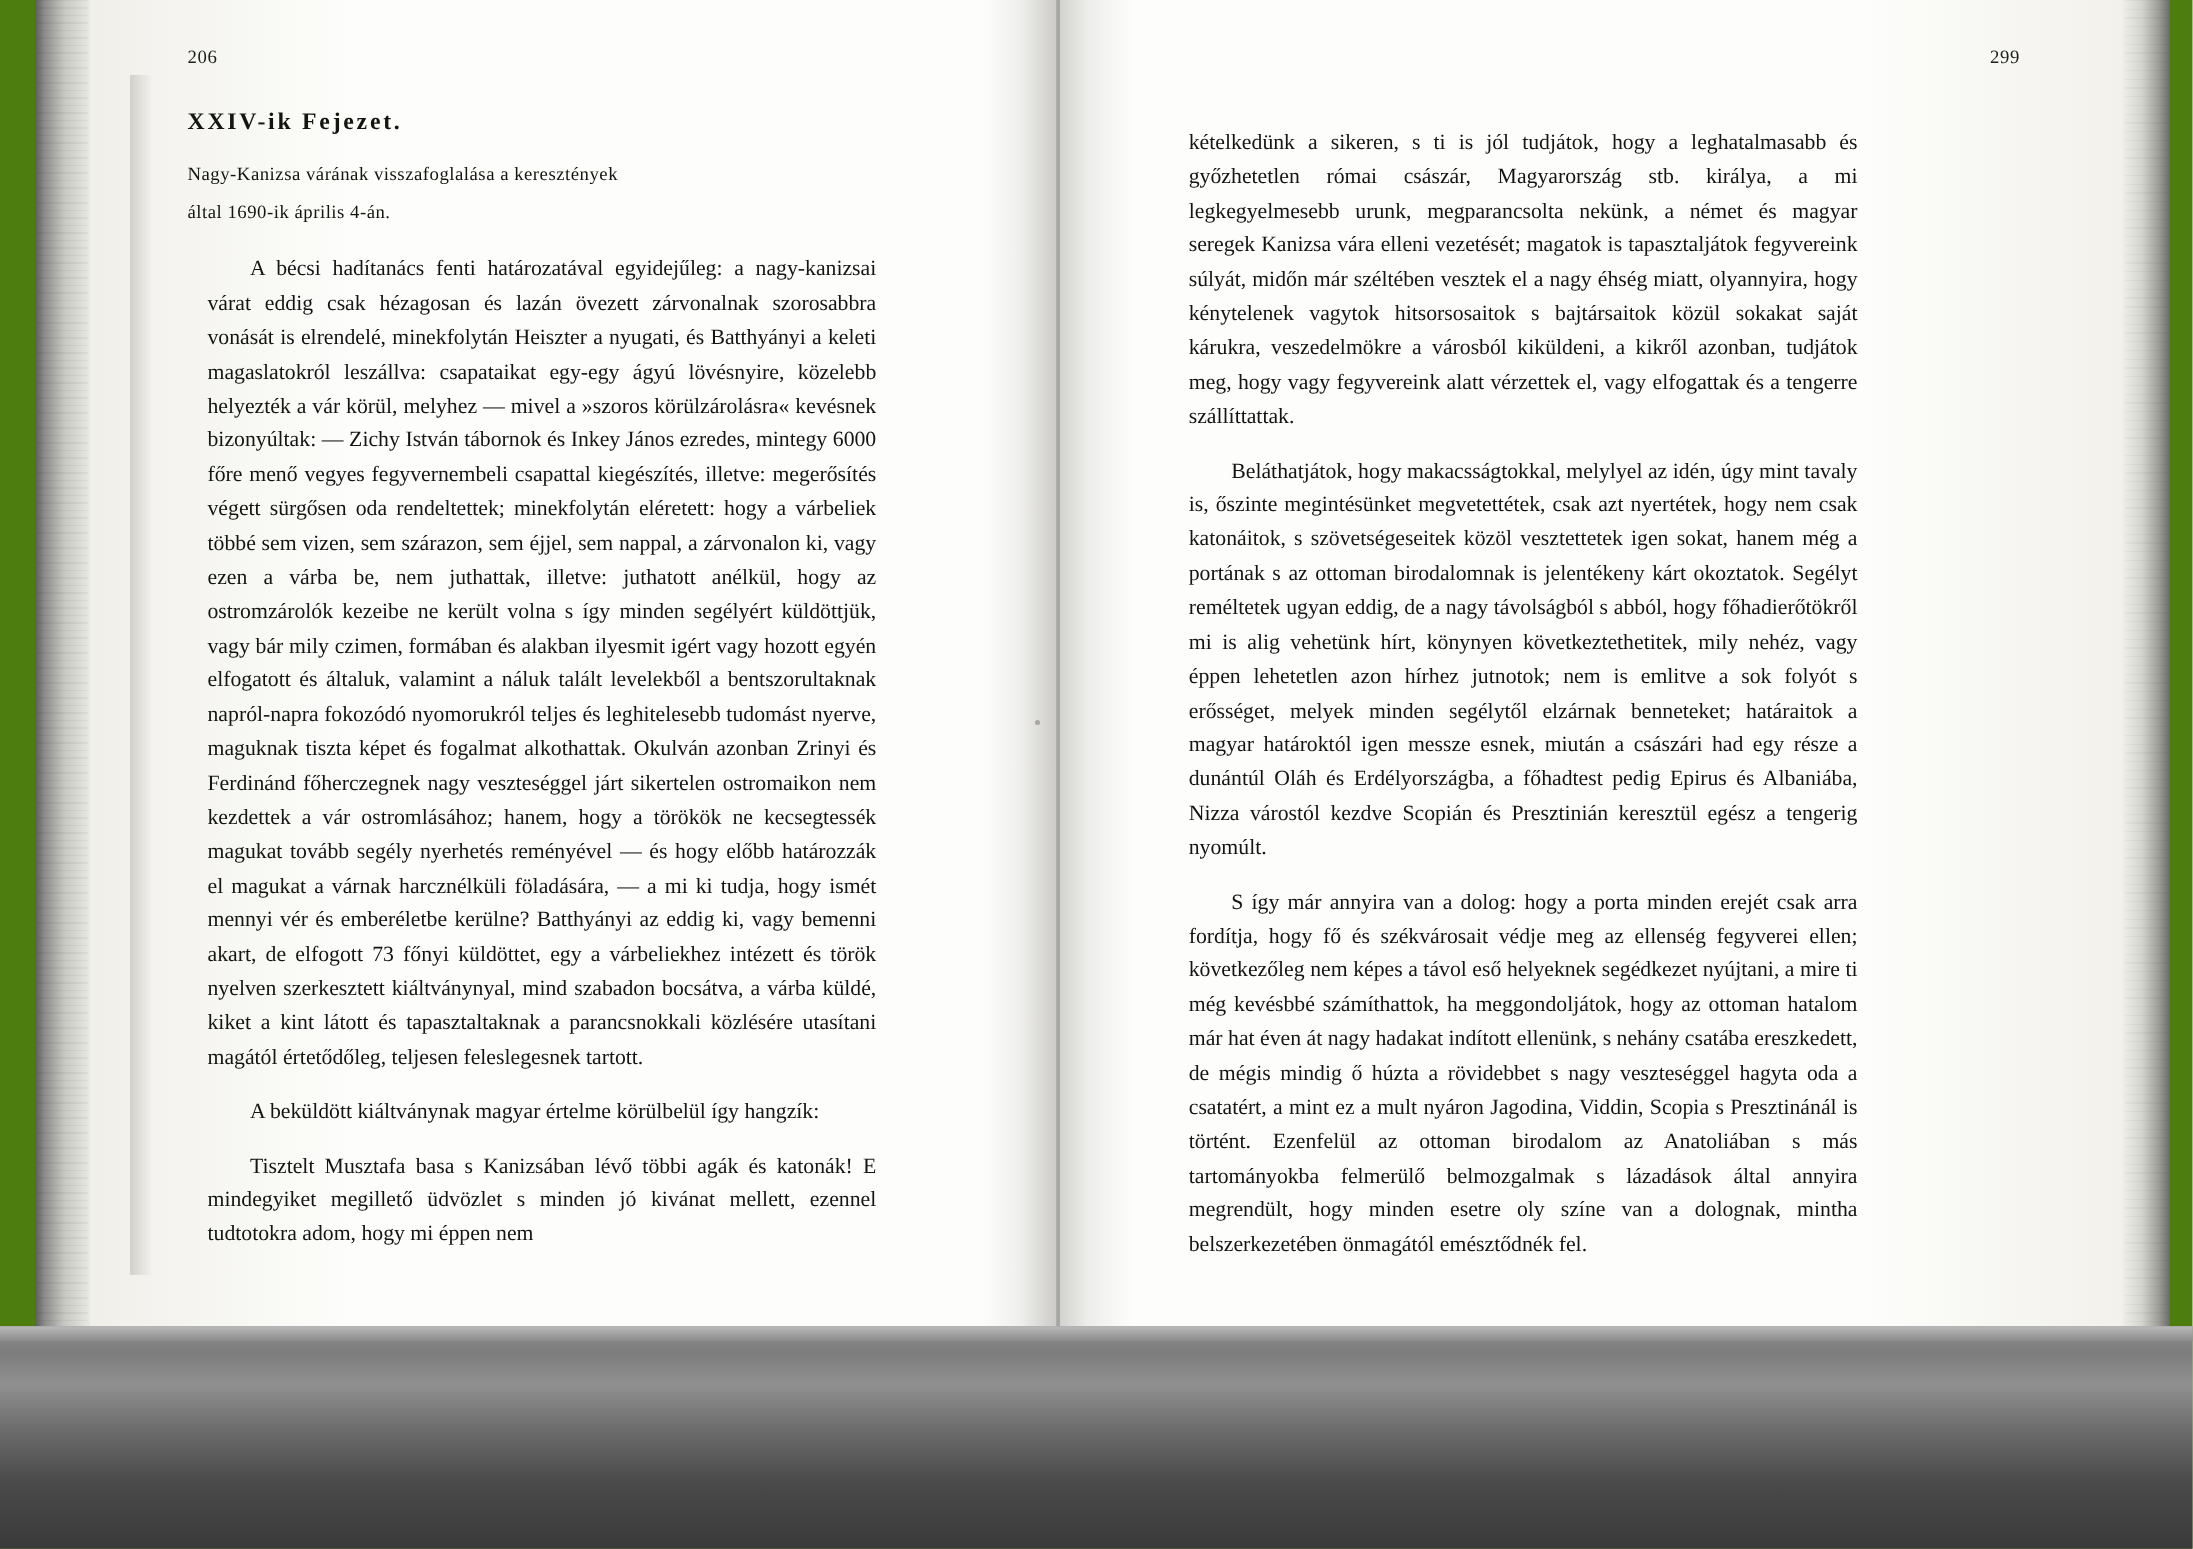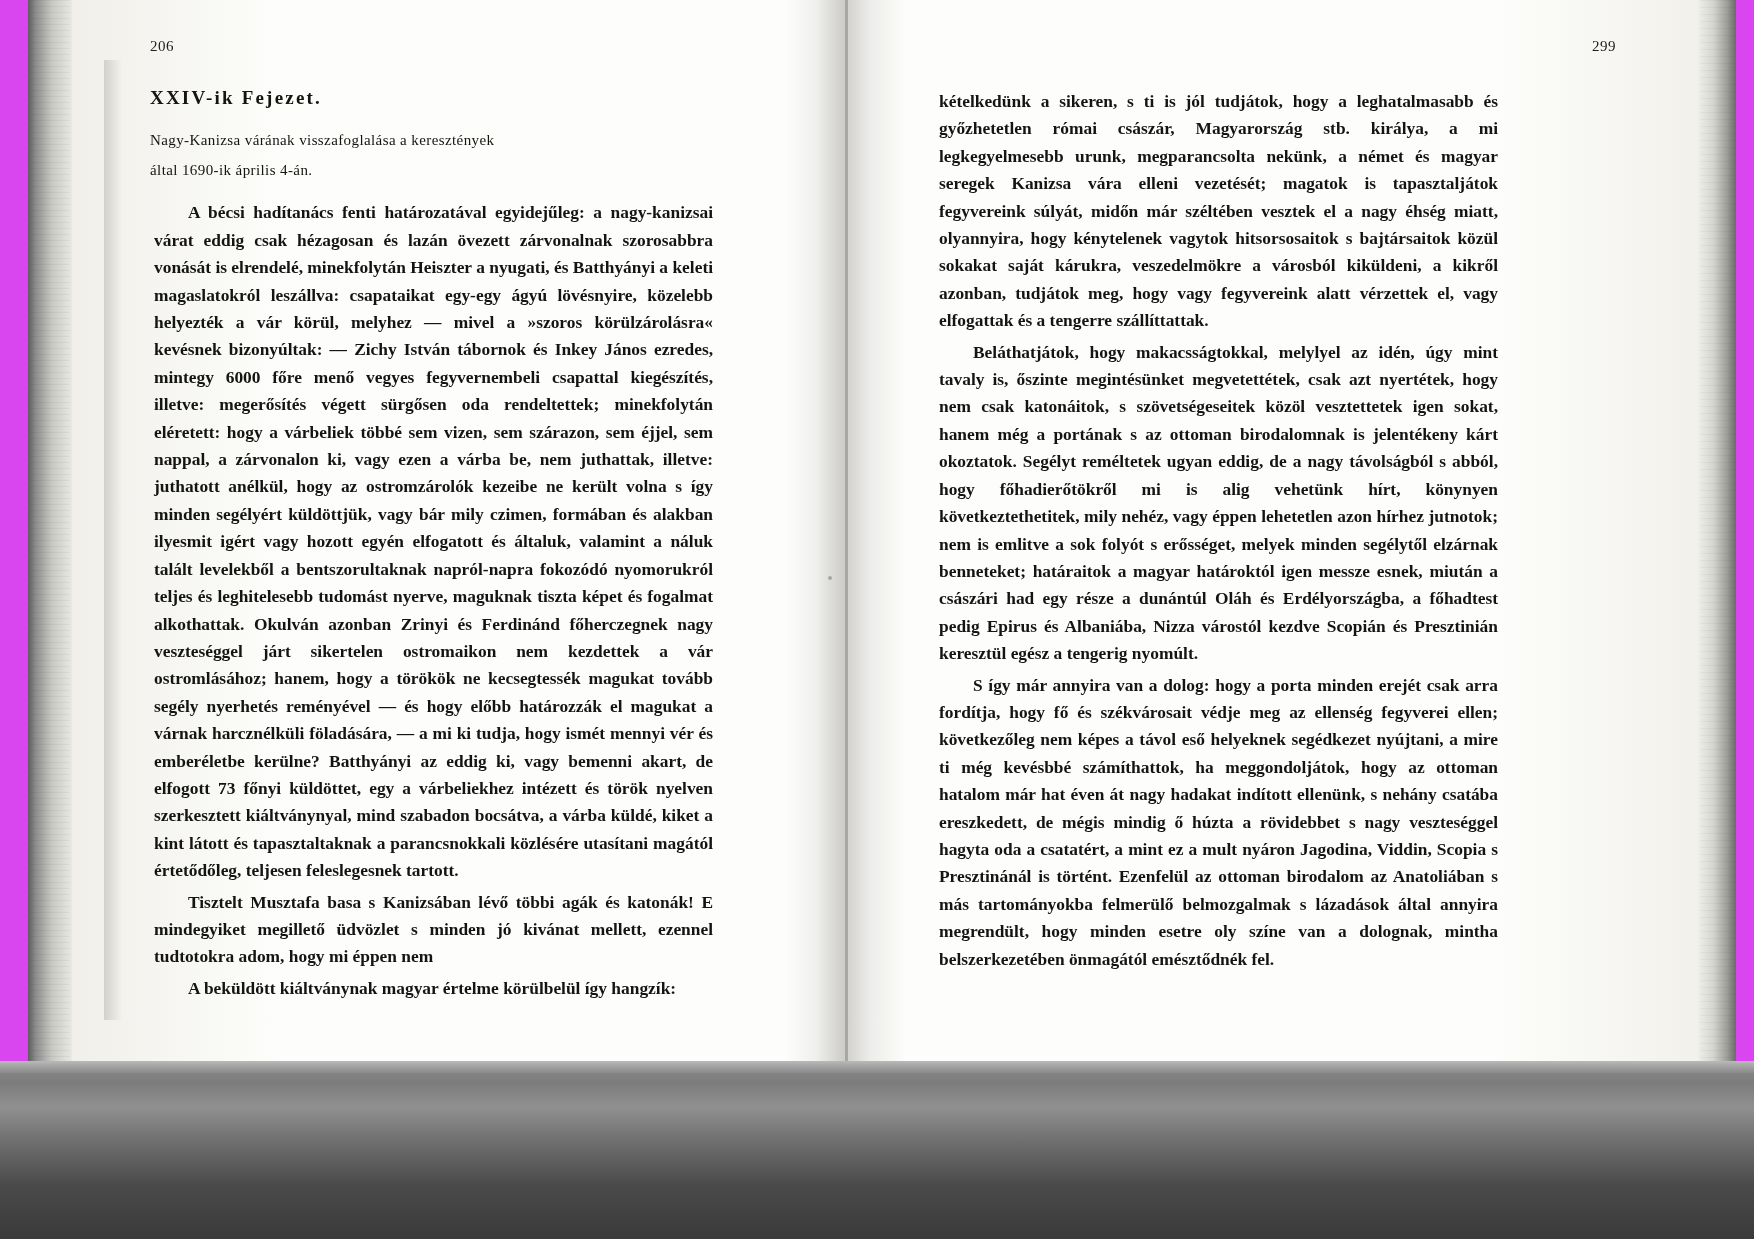--- a/index.html
+++ b/index.html
@@ -11,21 +11,21 @@
     width: 1754px;
     height: 1239px;
     overflow: hidden;
     font-family: "Liberation Serif", serif;
   }
 
   
   .scan {
     position: absolute;
     inset: 0;
-    background: #d946ef;
+    background: #4d7c0f;
   }
   
   .desk {
     position: absolute;
     left: 0;
     right: 0;
     bottom: 0;
     height: 178px;
     background: linear-gradient(180deg, #8d8d8d 0%, #7c7c7c 12%, #909090 26%, #6f6f6f 45%, #4a4a4a 70%, #3a3a3a 100%);
   }
@@ -157,23 +157,22 @@
   .chapter-title {
     font-size: 15px;
     line-height: 30px;
     letter-spacing: .4px;
     margin: 0 0 14px 0;
     color: #15150f;
   }
   .chapter-title .l2 { display: block; }
 
   p {
-    margin: 4px;
+    margin: 16px;
     text-indent: 34px;
-    font-weight: bold;
   }
   p.noindent { text-indent: 0; }
 
   
   .speck {
     position: absolute;
     left: 828px;
     top: 576px;
     width: 4px;
     height: 4px;
@@ -213,22 +212,22 @@
 
   <div class="folio folio-left">206</div>
 
   <div class="col col-left">
     <div class="chapter-num">XXIV-ik  Fejezet.</div>
     <div class="chapter-title">
       <span>Nagy-Kanizsa várának visszafoglalása  a  keresztények</span>
       <span class="l2">által 1690-ik április 4-án.</span>
     </div>
     <p>A bécsi hadítanács fenti határozatával egyidejűleg: a nagy-kanizsai várat eddig csak hézagosan és lazán övezett zárvonalnak szorosabbra vonását is elrendelé, minekfolytán Heiszter a nyugati, és Batthyányi a keleti magaslatokról leszállva: csapataikat egy-egy ágyú lövésnyire, közelebb helyezték a vár körül, melyhez — mivel a »szoros körülzárolásra« kevésnek bizonyúltak: — Zichy István tábornok és Inkey János ezredes, mintegy 6000 főre menő vegyes fegyvernembeli csapattal kiegészítés, illetve: megerősítés végett sürgősen oda rendeltettek; minekfolytán eléretett: hogy a várbeliek többé sem vizen, sem szárazon, sem éjjel, sem nappal, a zárvonalon ki, vagy ezen a várba be, nem juthattak, illetve: juthatott anélkül, hogy az ostromzárolók kezeibe ne került volna s így minden segélyért küldöttjük, vagy bár mily czimen, formában és alakban ilyesmit igért vagy hozott egyén elfogatott és általuk, valamint a náluk talált levelekből a bentszorultaknak napról-napra fokozódó nyomorukról teljes és leghitelesebb tudomást nyerve, maguknak tiszta képet és fogalmat alkothattak. Okulván azonban Zrinyi és Ferdinánd főherczegnek nagy veszteséggel járt sikertelen ostromaikon nem kezdettek a vár ostromlásához; hanem, hogy a törökök ne kecsegtessék magukat tovább segély nyerhetés reményével — és hogy előbb határozzák el magukat a várnak harcznélküli föladására, — a mi ki tudja, hogy ismét mennyi vér és emberéletbe kerülne? Batthyányi az eddig ki, vagy bemenni akart, de elfogott 73 főnyi küldöttet, egy a várbeliekhez intézett és török nyelven szerkesztett kiáltványnyal, mind szabadon bocsátva, a várba küldé, kiket a kint látott és tapasztaltaknak a parancsnokkali közlésére utasítani magától értetődőleg, teljesen feleslegesnek tartott.</p>
+    <p>A beküldött kiáltványnak magyar értelme körülbelül így hangzík:</p>
     <p>Tisztelt Musztafa basa s Kanizsában lévő többi agák és katonák! E mindegyiket megillető üdvözlet s minden jó kivánat mellett, ezennel tudtotokra adom, hogy mi éppen nem</p>
-    <p>A beküldött kiáltványnak magyar értelme körülbelül így hangzík:</p>
   </div>
 
   <div class="folio folio-right">299</div>
 
   <div class="col col-right">
     <p class="noindent">kételkedünk a sikeren, s ti is jól tudjátok, hogy a leghatalmasabb és győzhetetlen római császár, Magyarország stb. királya, a mi legkegyelmesebb urunk, megparancsolta nekünk, a német és magyar seregek Kanizsa vára elleni vezetését; magatok is tapasztaljátok fegyvereink súlyát, midőn már széltében vesztek el a nagy éhség miatt, olyannyira, hogy kénytelenek vagytok hitsorsosaitok s bajtársaitok közül sokakat saját kárukra, veszedelmökre a városból kiküldeni, a kikről azonban, tudjátok meg, hogy vagy fegyvereink alatt vérzettek el, vagy elfogattak és a tengerre szállíttattak.</p>
     <p>Beláthatjátok, hogy makacsságtokkal, melylyel az idén, úgy mint tavaly is, őszinte megintésünket megvetettétek, csak azt nyertétek, hogy nem csak katonáitok, s szövetségeseitek közöl vesztettetek igen sokat, hanem még a portának s az ottoman birodalomnak is jelentékeny kárt okoztatok. Segélyt reméltetek ugyan eddig, de a nagy távolságból s abból, hogy főhadierőtökről mi is alig vehetünk hírt, könynyen következtethetitek, mily nehéz, vagy éppen lehetetlen azon hírhez jutnotok; nem is emlitve a sok folyót s erősséget, melyek minden segélytől elzárnak benneteket; határaitok a magyar határoktól igen messze esnek, miután a császári had egy része a dunántúl Oláh és Erdélyországba, a főhadtest pedig Epirus és Albaniába, Nizza várostól kezdve Scopián és Presztinián keresztül egész a tengerig nyomúlt.</p>
     <p>S így már annyira van a dolog: hogy a porta minden erejét csak arra fordítja, hogy fő és székvárosait védje meg az ellenség fegyverei ellen; következőleg nem képes a távol eső helyeknek segédkezet nyújtani, a mire ti még kevésbbé számíthattok, ha meggondoljátok, hogy az ottoman hatalom már hat éven át nagy hadakat indított ellenünk, s nehány csatába ereszkedett, de mégis mindig ő húzta a rövidebbet s nagy veszteséggel hagyta oda a csatatért, a mint ez a mult nyáron Jagodina, Viddin, Scopia s Presztinánál is történt. Ezenfelül az ottoman birodalom az Anatoliában s más tartományokba felmerülő belmozgalmak s lázadások által annyira megrendült, hogy minden esetre oly színe van a dolognak, mintha belszerkezetében önmagától emésztődnék fel.</p>
   </div>
 

